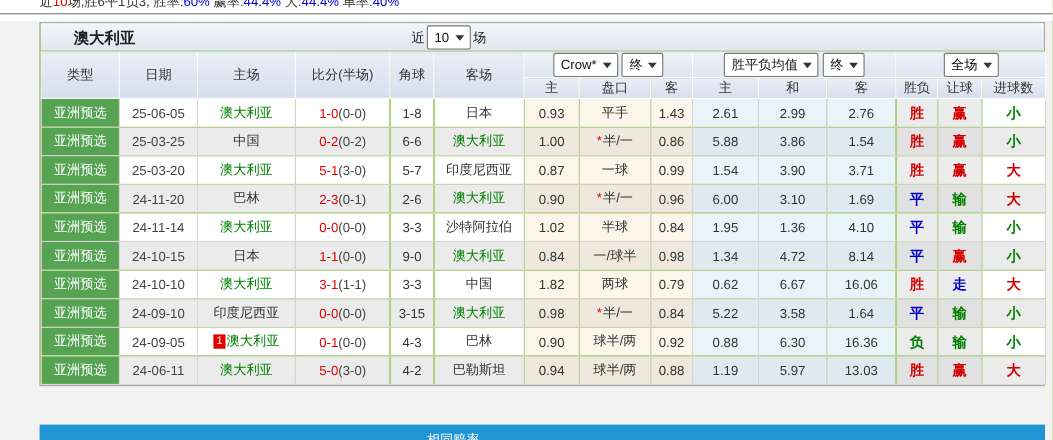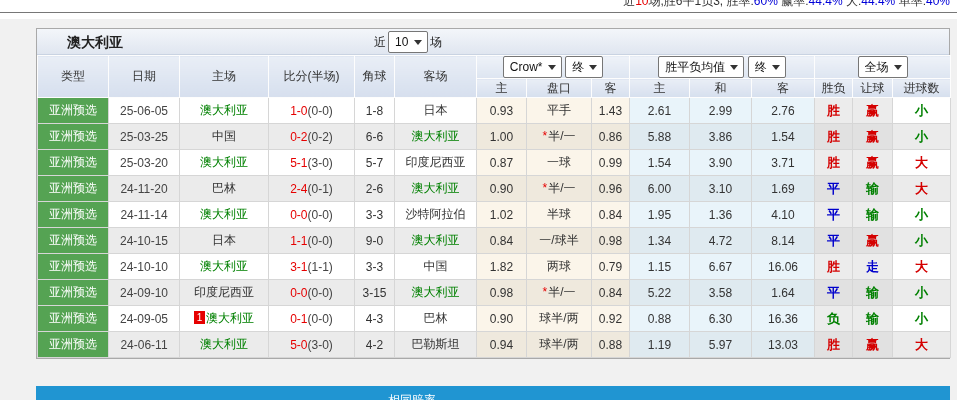--- a/index.html
+++ b/index.html
@@ -6,26 +6,26 @@
   html, body { width: 957px; height: 400px; overflow: hidden; }
   body {
     font-family: "Liberation Sans", sans-serif;
     background: #f1f1f1;
     position: relative;
     font-size: 12px;
     color: #333;
   }
   
   .top-band { position: absolute; top: 0; left: 0; width: 957px; height: 19px; background: #fff; }
-  .top-strip { position: absolute; top: 0; left: 36px; width: 914px; height: 12px; overflow: hidden; text-align: right; }
+  .top-strip { position: absolute; top: 0; left: 36px; width: 914px; height: 12px; overflow: hidden; text-align: left; }
   .top-strip .inner { line-height: 17px; margin-top: -7px; font-size: 12px; white-space: nowrap; }
   .top-line { position: absolute; top: 12px; left: 0; width: 957px; height: 0; border-top: 1px solid #777; }
   .p-dark { color: #333; } .p-red { color: #e60000; } .p-blue { color: #0000d8; } .p-green { color: #009900; }
   
-  .panel { position: absolute; top: 20px; left: 36px; width: 914px; background: #84cc16; border: 1px solid #a9a9a9; margin-top: 8px; }
+  .panel { position: absolute; top: 20px; left: 36px; width: 914px; background: #84cc16; border: 1px solid #a9a9a9; }
   .title-bar { position: relative; height: 26px; background: linear-gradient(#f3f6fa, #e0e6f0); border-bottom: 1px solid #c9d3e2; }
   .panel-title { position: absolute; left: 30px; top: 0; line-height: 26px; font-size: 14px; font-weight: bold; color: #222; }
   .controls { position: absolute; left: 335px; top: 0; height: 26px; display: flex; align-items: center; white-space: nowrap; }
   .controls .lbl { margin: 0 2px; color: #222; }
   
   .sel { position: relative; display: inline-block; vertical-align: middle; }
   .sel select {
     appearance: none; -webkit-appearance: none;
     background: #fff; border: 1px solid #767676; border-radius: 2px;
     font-family: "Liberation Sans", sans-serif; font-size: 12px; color: #111;
@@ -189,21 +189,21 @@
           <td class="av">3.90</td>
           <td class="av">3.71</td>
           <td class="wl res"><span class="c-red">胜</span></td>
           <td class="wl res"><span class="c-red">赢</span></td>
           <td class="res"><span class="c-red">大</span></td>
         </tr>
         <tr>
           <td class="type-cell">亚洲预选</td>
           <td><span class="date-txt">24-11-20</span></td>
           <td><span class="">巴林</span></td>
-          <td><span class="score-main">2-4</span><span class="score-half">(0-1)</span></td>
+          <td><span class="score-main">2-3</span><span class="score-half">(0-1)</span></td>
           <td>2-6</td>
           <td><span class="team-green">澳大利亚</span></td>
           <td class="od">0.90</td>
           <td class="od"><span class="star">*</span>半/一</td>
           <td class="od">0.96</td>
           <td class="av">6.00</td>
           <td class="av">3.10</td>
           <td class="av">1.69</td>
           <td class="wl res"><span class="c-blue">平</span></td>
           <td class="wl res"><span class="c-green">输</span></td>
@@ -246,21 +246,21 @@
         <tr>
           <td class="type-cell">亚洲预选</td>
           <td><span class="date-txt">24-10-10</span></td>
           <td><span class="team-green">澳大利亚</span></td>
           <td><span class="score-main">3-1</span><span class="score-half">(1-1)</span></td>
           <td>3-3</td>
           <td><span class="">中国</span></td>
           <td class="od">1.82</td>
           <td class="od">两球</td>
           <td class="od">0.79</td>
-          <td class="av">1.15</td>
+          <td class="av">0.62</td>
           <td class="av">6.67</td>
           <td class="av">16.06</td>
           <td class="wl res"><span class="c-red">胜</span></td>
           <td class="wl res"><span class="c-blue">走</span></td>
           <td class="res"><span class="c-red">大</span></td>
         </tr>
         <tr>
           <td class="type-cell">亚洲预选</td>
           <td><span class="date-txt">24-09-10</span></td>
           <td><span class="">印度尼西亚</span></td>

